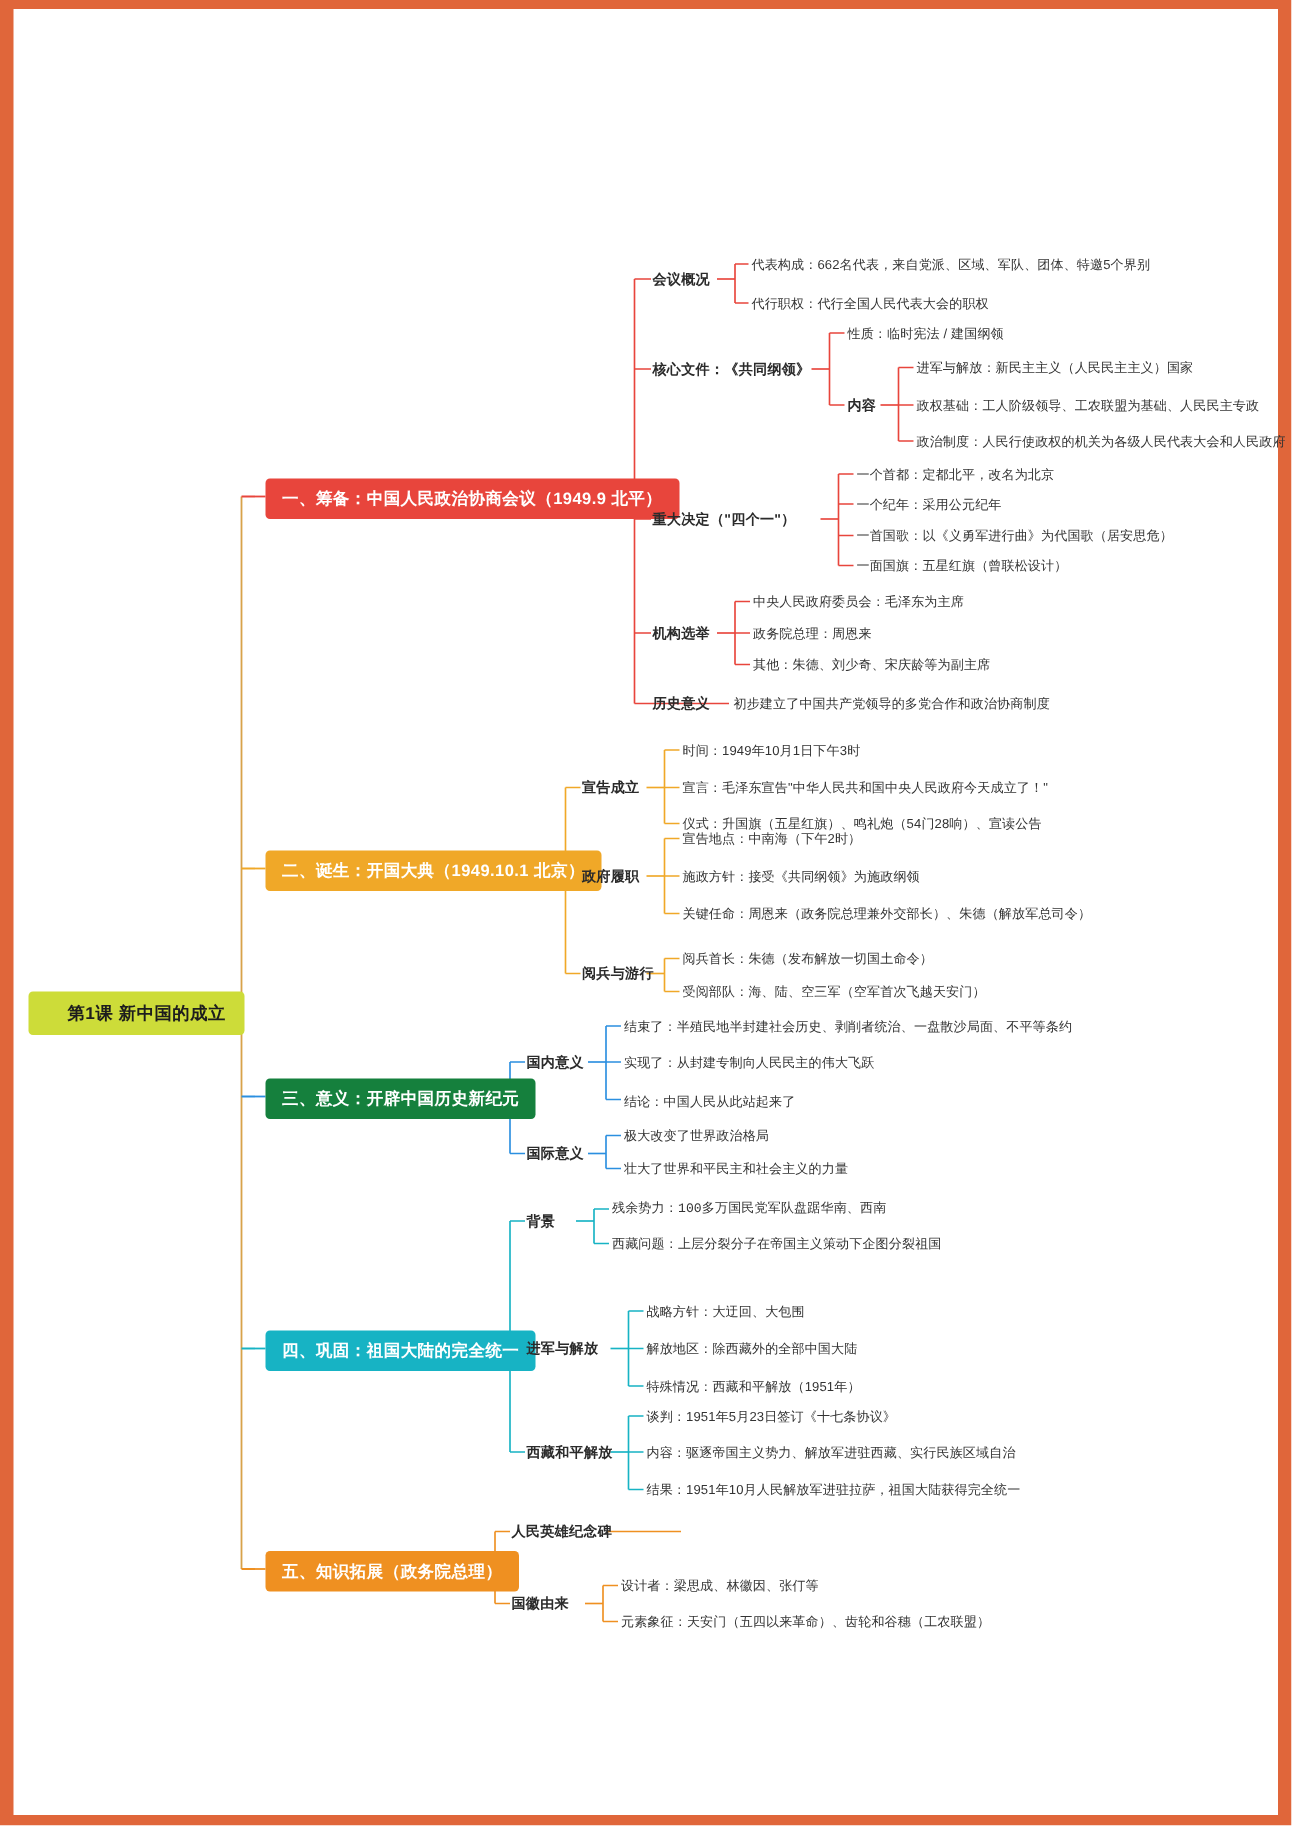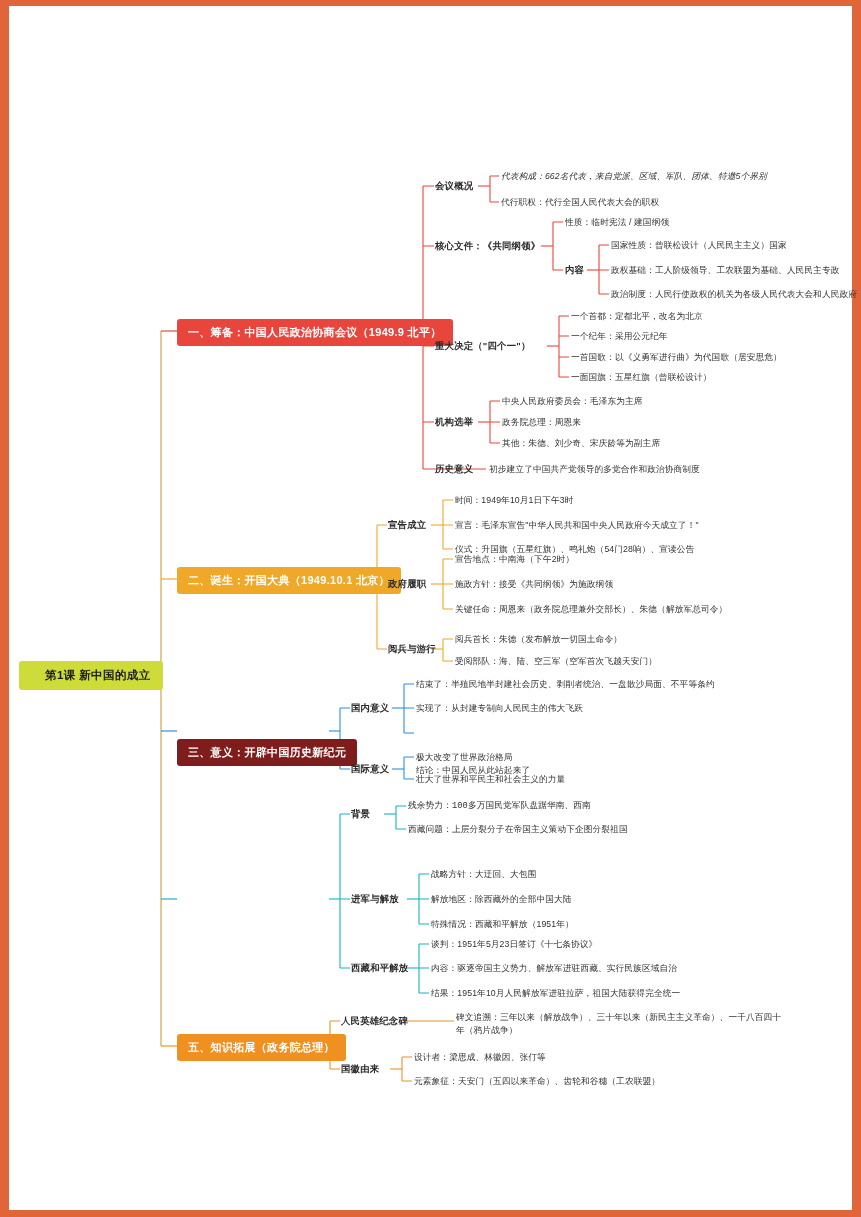--- a/index.html
+++ b/index.html
@@ -40,21 +40,21 @@
   .l1{
     color:#ffffff;
     font-size:11px;
     font-weight:bold;
     padding:6px 11px;
     border-radius:3px;
     letter-spacing:.3px;
   }
   .l1.red{background:#e8453c;}
   .l1.yellow{background:#f0a828;}
-  .l1.blue{background:#7f1d1d;margin-top:20px;}
+  .l1.blue{background:#15803d;}
   .l1.cyan{background:#17b3c4;}
   .l1.orange{background:#ef9021;}
 
   
   .l2{
     font-size:9.4px;
     font-weight:bold;
     color:#2b2b2b;
     letter-spacing:.2px;
   }
@@ -156,27 +156,27 @@
       <path d="M381,1063 L393,1063" stroke="#ef9021" stroke-width="1.1" fill="none"></path>
       <path d="M393,1051 L393,1075" stroke="#ef9021" stroke-width="1.1" fill="none"></path>
       <path d="M393,1051 L403,1051 M393,1075 L403,1075" stroke="#ef9021" stroke-width="1.1" fill="none"></path>
     </svg>
 
     <div class="node root" style="left:10px;top:655px;padding-left:26px;">第1课  新中国的成立</div>
 
     <div class="node l1 red" style="left:168px;top:313px;">一、筹备：中国人民政治协商会议（1949.9 北平）</div>
 
     <div class="node l2" style="left:426px;top:174px;">会议概况</div>
-    <div class="node l3" style="left:492px;top:164px;font-style:italic;">代表构成：662名代表，来自党派、区域、军队、团体、特邀5个界别</div>
+    <div class="node l3" style="left:492px;top:164px;">代表构成：662名代表，来自党派、区域、军队、团体、特邀5个界别</div>
     <div class="node l3" style="left:492px;top:190px;">代行职权：代行全国人民代表大会的职权</div>
 
     <div class="node l2" style="left:426px;top:234px;">核心文件：《共同纲领》</div>
     <div class="node l3" style="left:556px;top:210px;">性质：临时宪法 / 建国纲领</div>
     <div class="node l2" style="left:556px;top:258px;">内容</div>
-    <div class="node l3" style="left:602px;top:233px;">国家性质：曾联松设计（人民民主主义）国家</div>
+    <div class="node l3" style="left:602px;top:233px;">进军与解放：新民主主义（人民民主主义）国家</div>
     <div class="node l3" style="left:602px;top:258px;">政权基础：工人阶级领导、工农联盟为基础、人民民主专政</div>
     <div class="node l3" style="left:602px;top:282px;">政治制度：人民行使政权的机关为各级人民代表大会和人民政府</div>
 
     <div class="node l2" style="left:426px;top:334px;">重大决定（"四个一"）</div>
     <div class="node l3" style="left:562px;top:304px;">一个首都：定都北平，改名为北京</div>
     <div class="node l3" style="left:562px;top:324px;">一个纪年：采用公元纪年</div>
     <div class="node l3" style="left:562px;top:345px;">一首国歌：以《义勇军进行曲》为代国歌（居安思危）</div>
     <div class="node l3" style="left:562px;top:365px;">一面国旗：五星红旗（曾联松设计）</div>
 
     <div class="node l2" style="left:426px;top:410px;">机构选举</div>
@@ -201,44 +201,44 @@
 
     <div class="node l2" style="left:379px;top:637px;">阅兵与游行</div>
     <div class="node l3" style="left:446px;top:627px;">阅兵首长：朱德（发布解放一切国土命令）</div>
     <div class="node l3" style="left:446px;top:649px;text-align:center;">受阅部队：海、陆、空三军（空军首次飞越天安门）</div>
 
     <div class="node l1 blue" style="left:168px;top:713px;">三、意义：开辟中国历史新纪元</div>
 
     <div class="node l2" style="left:342px;top:696px;">国内意义</div>
     <div class="node l3" style="left:407px;top:672px;">结束了：半殖民地半封建社会历史、剥削者统治、一盘散沙局面、不平等条约</div>
     <div class="node l3" style="left:407px;top:696px;">实现了：从封建专制向人民民主的伟大飞跃</div>
-    <div class="node l3" style="left:407px;top:758px;">结论：中国人民从此站起来了</div>
+    <div class="node l3" style="left:407px;top:722px;">结论：中国人民从此站起来了</div>
 
     <div class="node l2" style="left:342px;top:757px;">国际意义</div>
     <div class="node l3" style="left:407px;top:745px;">极大改变了世界政治格局</div>
     <div class="node l3" style="left:407px;top:767px;">壮大了世界和平民主和社会主义的力量</div>
 
+    <div class="node l1 cyan" style="left:168px;top:881px;">四、巩固：祖国大陆的完全统一</div>
 
     <div class="node l2" style="left:342px;top:802px;">背景</div>
     <div class="node l3" style="left:399px;top:794px;font-family:Liberation Mono, monospace;">残余势力：100多万国民党军队盘踞华南、西南</div>
     <div class="node l3" style="left:399px;top:817px;">西藏问题：上层分裂分子在帝国主义策动下企图分裂祖国</div>
 
     <div class="node l2" style="left:342px;top:887px;">进军与解放</div>
     <div class="node l3" style="left:422px;top:862px;">战略方针：大迂回、大包围</div>
     <div class="node l3" style="left:422px;top:887px;">解放地区：除西藏外的全部中国大陆</div>
     <div class="node l3" style="left:422px;top:912px;">特殊情况：西藏和平解放（1951年）</div>
 
     <div class="node l2" style="left:342px;top:956px;">西藏和平解放</div>
     <div class="node l3" style="left:422px;top:932px;">谈判：1951年5月23日签订《十七条协议》</div>
     <div class="node l3" style="left:422px;top:956px;">内容：驱逐帝国主义势力、解放军进驻西藏、实行民族区域自治</div>
     <div class="node l3" style="left:422px;top:981px;">结果：1951年10月人民解放军进驻拉萨，祖国大陆获得完全统一</div>
 
     <div class="node l1 orange" style="left:168px;top:1028px;">五、知识拓展（政务院总理）</div>
 
     <div class="node l2" style="left:332px;top:1009px;">人民英雄纪念碑</div>
-    <div class="node l3 wrap" style="left:447px;top:1005px;width:330px;">碑文追溯：三年以来（解放战争）、三十年以来（新民主主义革命）、一千八百四十年（鸦片战争）</div>
 
     <div class="node l2" style="left:332px;top:1057px;">国徽由来</div>
     <div class="node l3" style="left:405px;top:1045px;">设计者：梁思成、林徽因、张仃等</div>
     <div class="node l3" style="left:405px;top:1069px;">元素象征：天安门（五四以来革命）、齿轮和谷穗（工农联盟）</div>
 
   </div>
 </div>
 
 </body></html>

